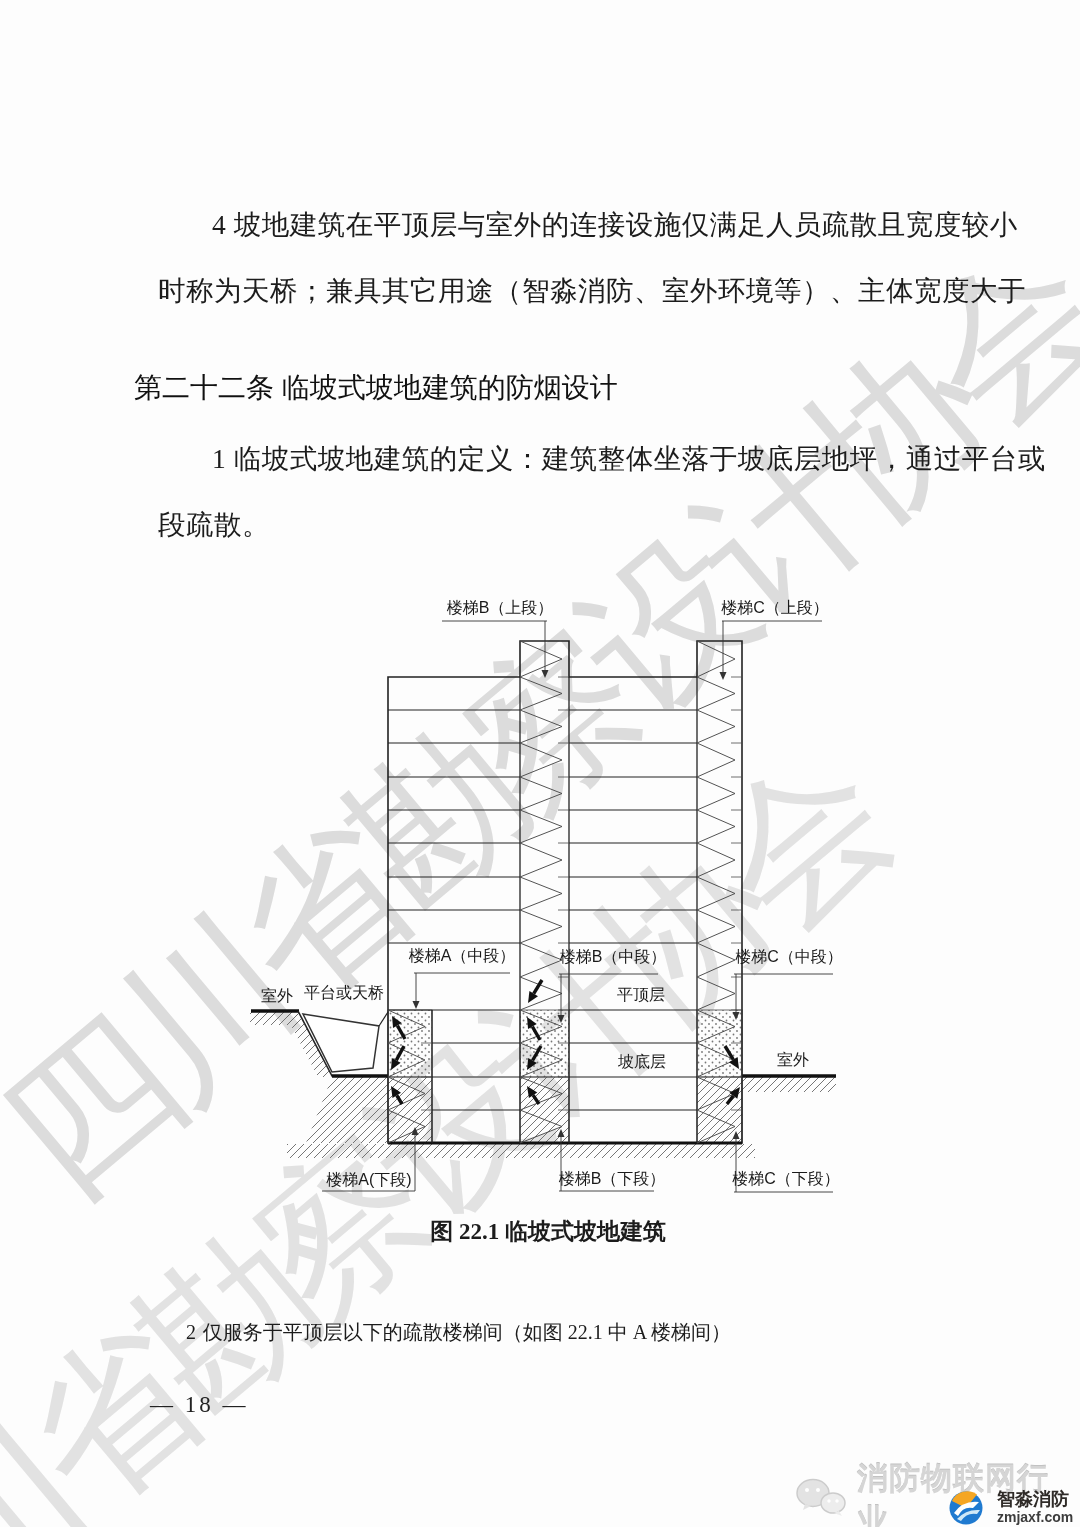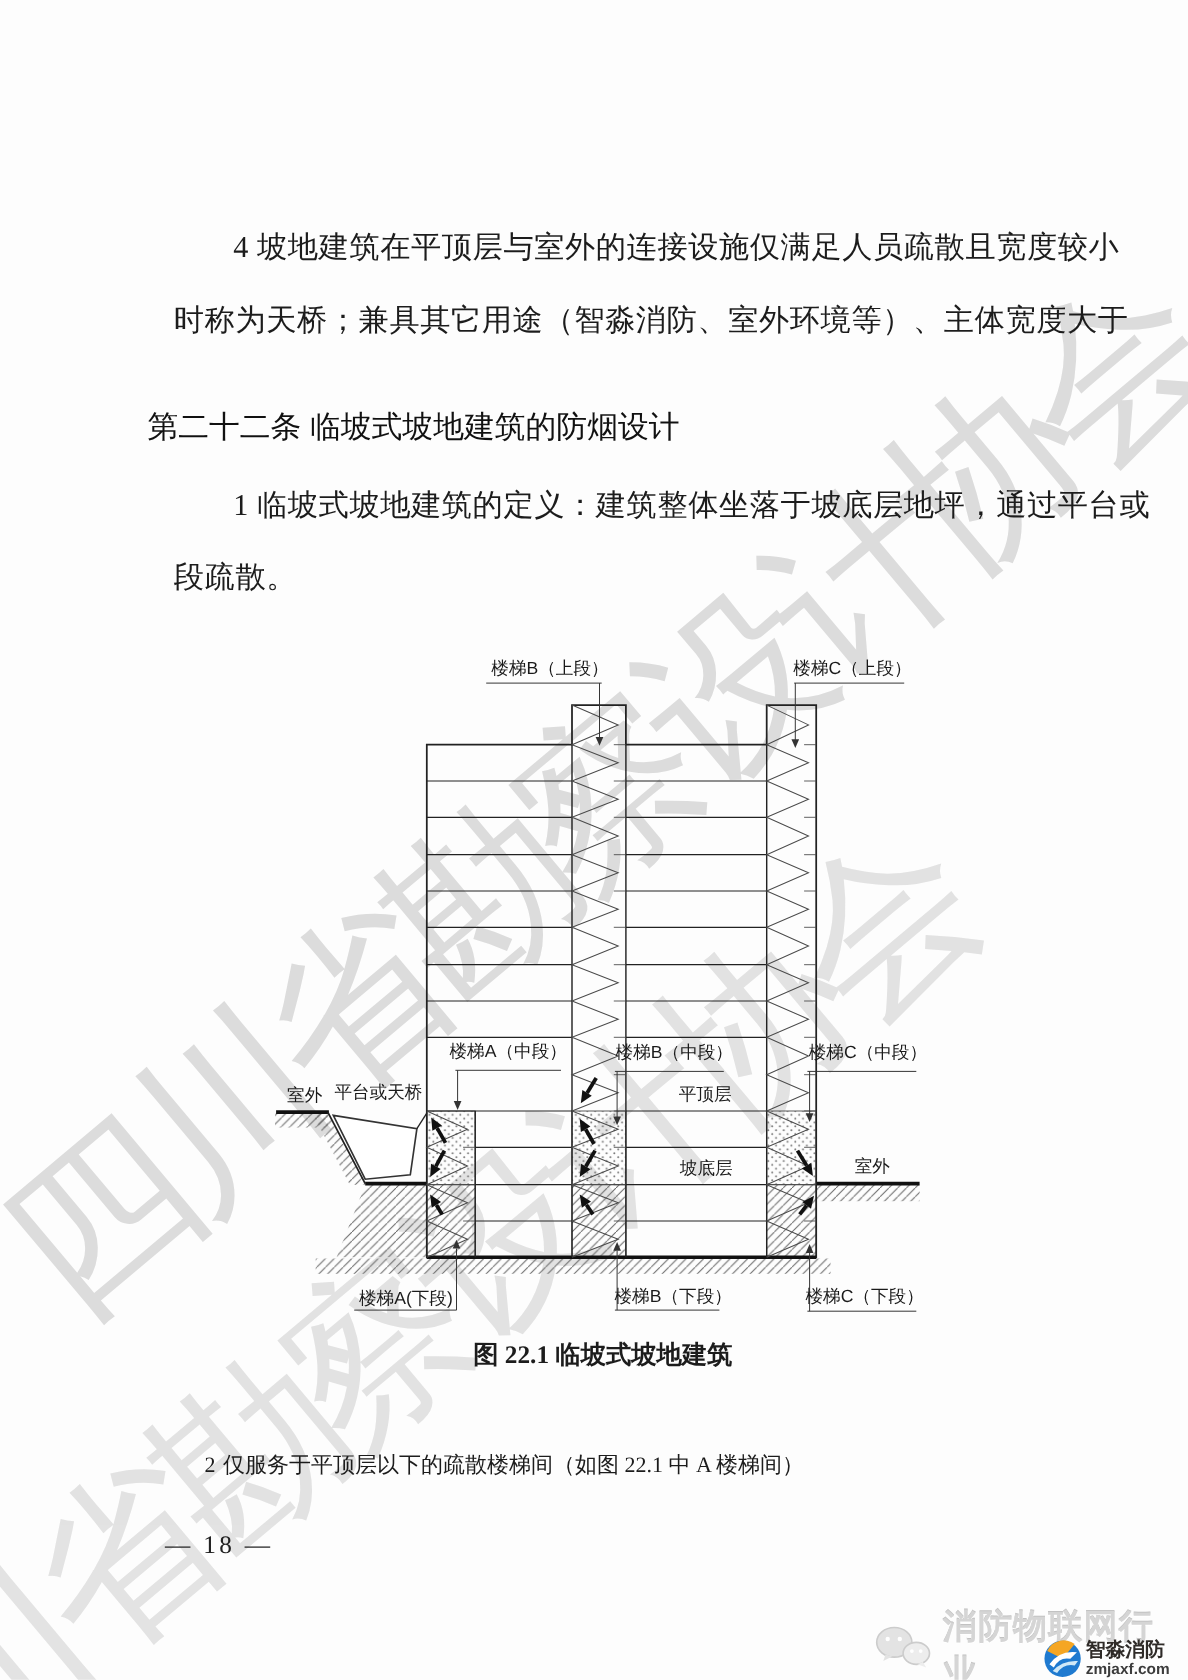--- a/index.html
+++ b/index.html
@@ -26,21 +26,21 @@
           line-height:40px;white-space:nowrap;}
   .p2line .ind{display:inline-block;width:52px;}
   .pagenum{position:absolute;left:150px;top:1392px;font-size:23px;letter-spacing:3px;color:#222;text-align:center;}
   
   #fig{position:absolute;left:240px;top:588px;z-index:1;}
   
   .iot{position:absolute;left:793px;top:1458px;display:flex;align-items:center;z-index:1;}
   .iot-text{font-family:"Liberation Sans",sans-serif;font-weight:bold;font-size:31px;
             color:#d5d5d5;text-shadow:0 1px 0 #ffffff,0 -1px 0 #c2c2c2;letter-spacing:1px;}
   .brand{position:absolute;left:948px;top:1490px;display:flex;align-items:flex-start;z-index:2;}
-  .brand-texts{margin-left:3px;line-height:1;}
+  .brand-texts{margin-left:13px;line-height:1;}
   .brand-name{font-family:"Liberation Sans",sans-serif;font-weight:bold;font-size:18px;color:#2f2b28;}
   .brand-domain{font-family:Liberation Sans, sans-serif;font-weight:bold;font-size:14px;color:#3c3c3c;margin-top:2px;}
 </style>
 </head>
 <body>
 
 <div class="wm" id="wm1">四川省勘察设计协会</div>
 <div class="wm" id="wm2">四川省勘察设计协会</div>
 
 <div class="bodyblock layer" style="top:192px">

